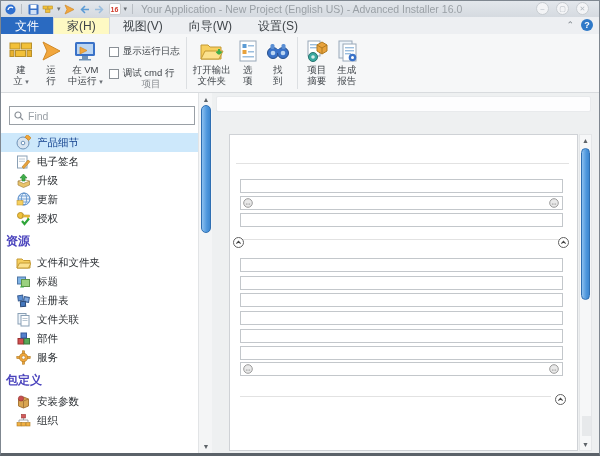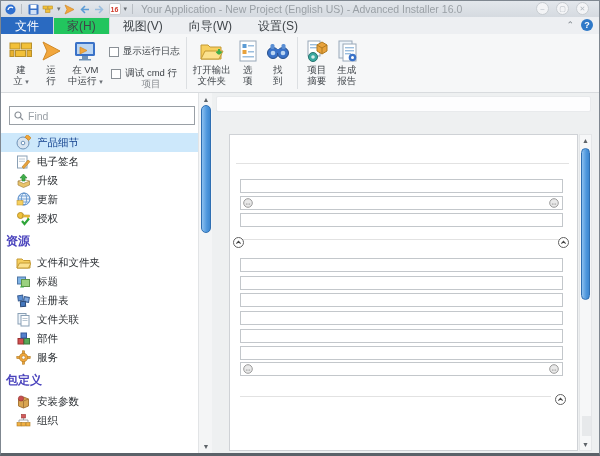--- a/index.html
+++ b/index.html
@@ -19,35 +19,35 @@
   .ttl-text { margin-left:6px; white-space:nowrap; color:#9aa0a6; }
   .winbtns { position:absolute; right:10px; top:1px; display:flex; gap:7px; }
   .winbtn { width:13px; height:13px; border-radius:50%; background:#f3f4f6; border:1px solid #c7ccd1;
             font-size:7px; color:#b4bac0; display:flex; align-items:center; justify-content:center; }
 
   
   .tabrow { position:absolute; left:0; top:16px; width:100%; height:17px; background:#edeff2;
             display:flex; align-items:stretch; font-size:12px; color:#3f4449; }
   .tab { padding:1px 13px 0; display:flex; align-items:center; }
   .tab.file { background:#2a6ac1; color:#fff; padding:1px 14px 0; }
-  .tab.active { background:#22c55e; border:1px solid #d5d8db; border-bottom:none; }
+  .tab.active { background:#fef9c3; border:1px solid #d5d8db; border-bottom:none; }
   .tab-right { position:absolute; right:6px; top:2px; display:flex; align-items:center; gap:7px; }
   .chev-collapse { color:#7c838a; font-size:9px; }
   .help-dot { width:12px; height:12px; border-radius:50%; background:#2f79c8; color:#fff; font-size:9px;
               display:flex; align-items:center; justify-content:center; font-weight:bold; }
 
   
   .ribbon { position:absolute; left:0; top:33px; width:100%; height:59px; background:#f6f7f8;
             border-bottom:1px solid #d8dbde; }
   .ribbon-row { position:absolute; left:5px; top:3px; display:flex; align-items:flex-start; height:46px; }
   .rbtn { display:flex; flex-direction:column; align-items:center; font-size:9.5px; line-height:11px;
           color:#3f4449; padding:1px 2px; text-align:center; }
   .rbtn .ric { width:26px; height:26px; display:flex; align-items:center; justify-content:center; }
   .rsep { width:1px; height:52px; background:#dcdfe2; margin:0 4px; }
-  .cbxcol { display:flex; flex-direction:column; gap:9px; margin:8px 2px 0 4px; font-size:9.5px; color:#3f4449;align-items:center; }
+  .cbxcol { display:flex; flex-direction:column; gap:9px; margin:8px 2px 0 4px; font-size:9.5px; color:#3f4449; }
   .cbxrow { display:flex; align-items:center; gap:4px; }
   .cbx { width:10px; height:10px; border:1px solid #8a9096; background:#fff; }
   .grp-label { position:absolute; left:0; bottom:1px; width:300px; text-align:center;
                font-size:9.5px; color:#85898e; }
 
   
   .body { position:absolute; left:0; top:92px; width:100%; height:360px; }
 
   
   .sidebar { position:absolute; left:0; top:0; width:197px; height:100%; background:#fff; overflow:hidden; }

